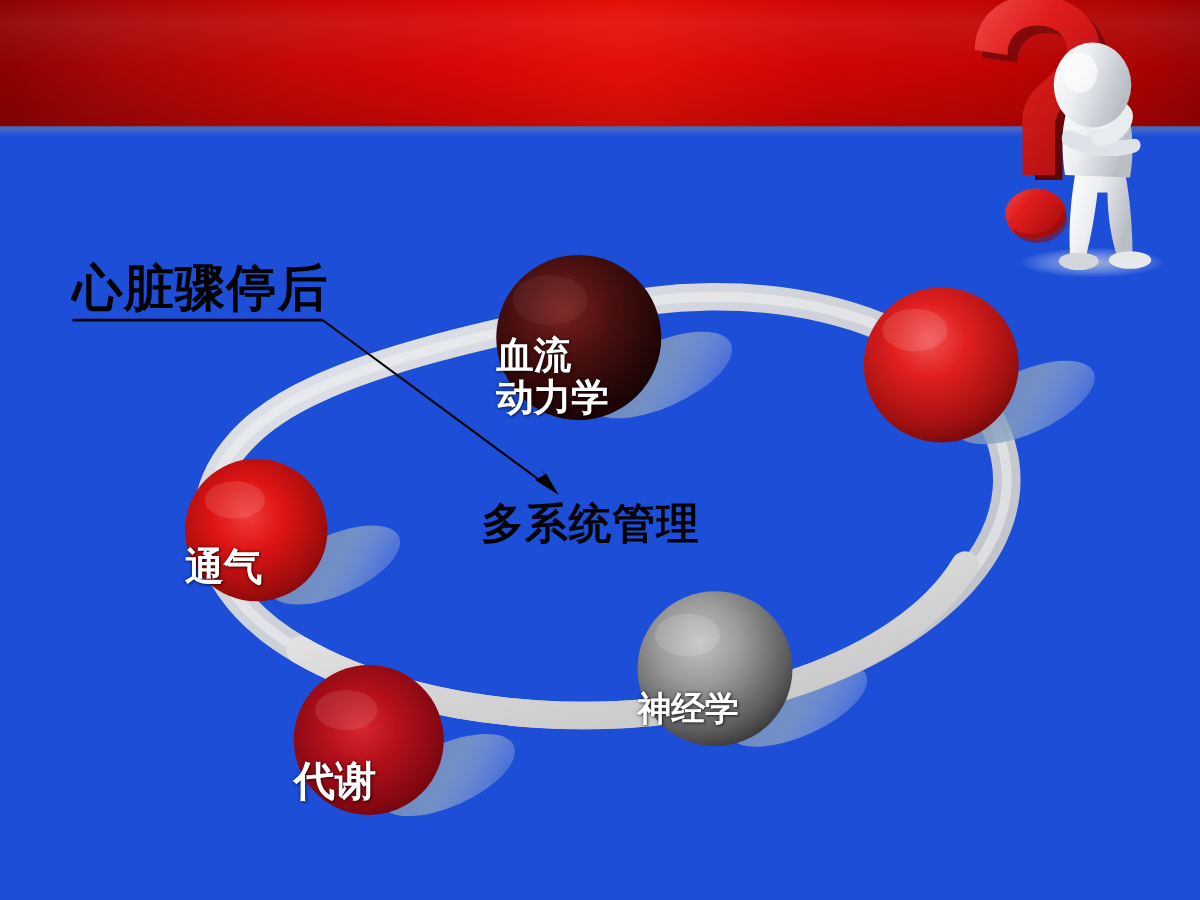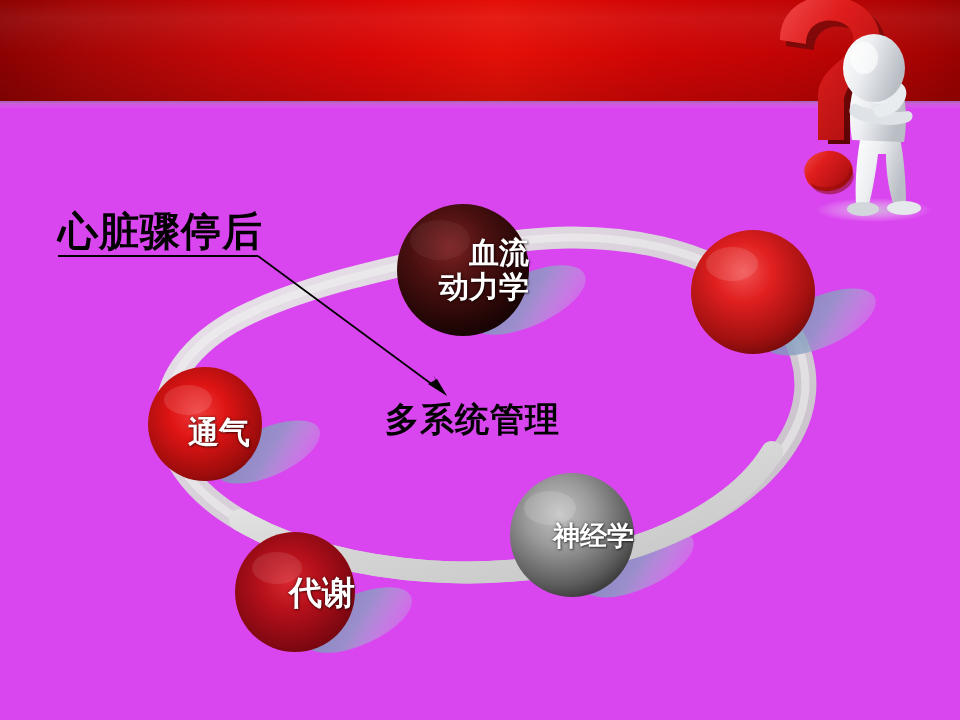--- a/index.html
+++ b/index.html
@@ -6,21 +6,21 @@
   html, body {
     margin: 0;
     padding: 0;
     background: #ffffff;
   }
   #slide {
     position: relative;
     width: 960px;
     height: 720px;
     overflow: hidden;
-    background: #d946ef;
+    background: #1d4ed8;
     font-family: "DejaVu Sans", "Liberation Sans", sans-serif;
   }
 
   
   #banner {
     position: absolute;
     left: 0; top: 0;
     width: 960px;
     height: 101px;
     background:
@@ -88,27 +88,28 @@
     font-size: 34px;
     line-height: 42px;
     letter-spacing: 1px;
   }
 
   
   .sphere-label {
     position: absolute;
     color: #ffffff;
     font-weight: 700;
-    text-align: right;
+    text-align: left;
     white-space: pre-line;
     font-family: "DejaVu Sans", "Liberation Sans", sans-serif;
     text-shadow:
        0 0 3px rgba(0,0,0,0.55),
        1px 1px 2px rgba(0,0,0,0.45);
     pointer-events: none;
+    margin-top: 32px;
   }
 </style>
 </head>
 <body>
 
 <div id="slide">
 
   <div id="banner"></div>
   <div id="banner-shadow"></div>
 
@@ -285,17 +286,17 @@
       <polygon points="447,396 433,375 441,390" fill="#000000"></polygon>
     </g>
   </svg>
 
   <div id="title-label" class="cn-heavy">心脏骤停后</div>
 
   <div id="center-label" class="cn-heavy">多系统管理</div>
 
   <div class="sphere-label" style="font-size: 30px; line-height: 34px; left: 397px; width: 132px; top: 236px; height: 68px;">血流
 动力学</div>
-  <div class="sphere-label" style="font-size: 31px; line-height: 35px; left: 148px; width: 102px; top: 415px; height: 35px;">通气</div>
+  <div class="sphere-label" style="font-size: 31px; line-height: 35px; left: 148px; width: 102px; top: 405px; height: 35px;">通气</div>
   <div class="sphere-label" style="font-size: 33px; line-height: 35px; left: 235px; width: 120px; top: 574.5px; height: 35px;">代谢</div>
   <div class="sphere-label" style="font-size: 27px; line-height: 35px; left: 510px; width: 124px; top: 517.5px; height: 35px;">神经学</div>
 
 </div>
 
 </body></html>

